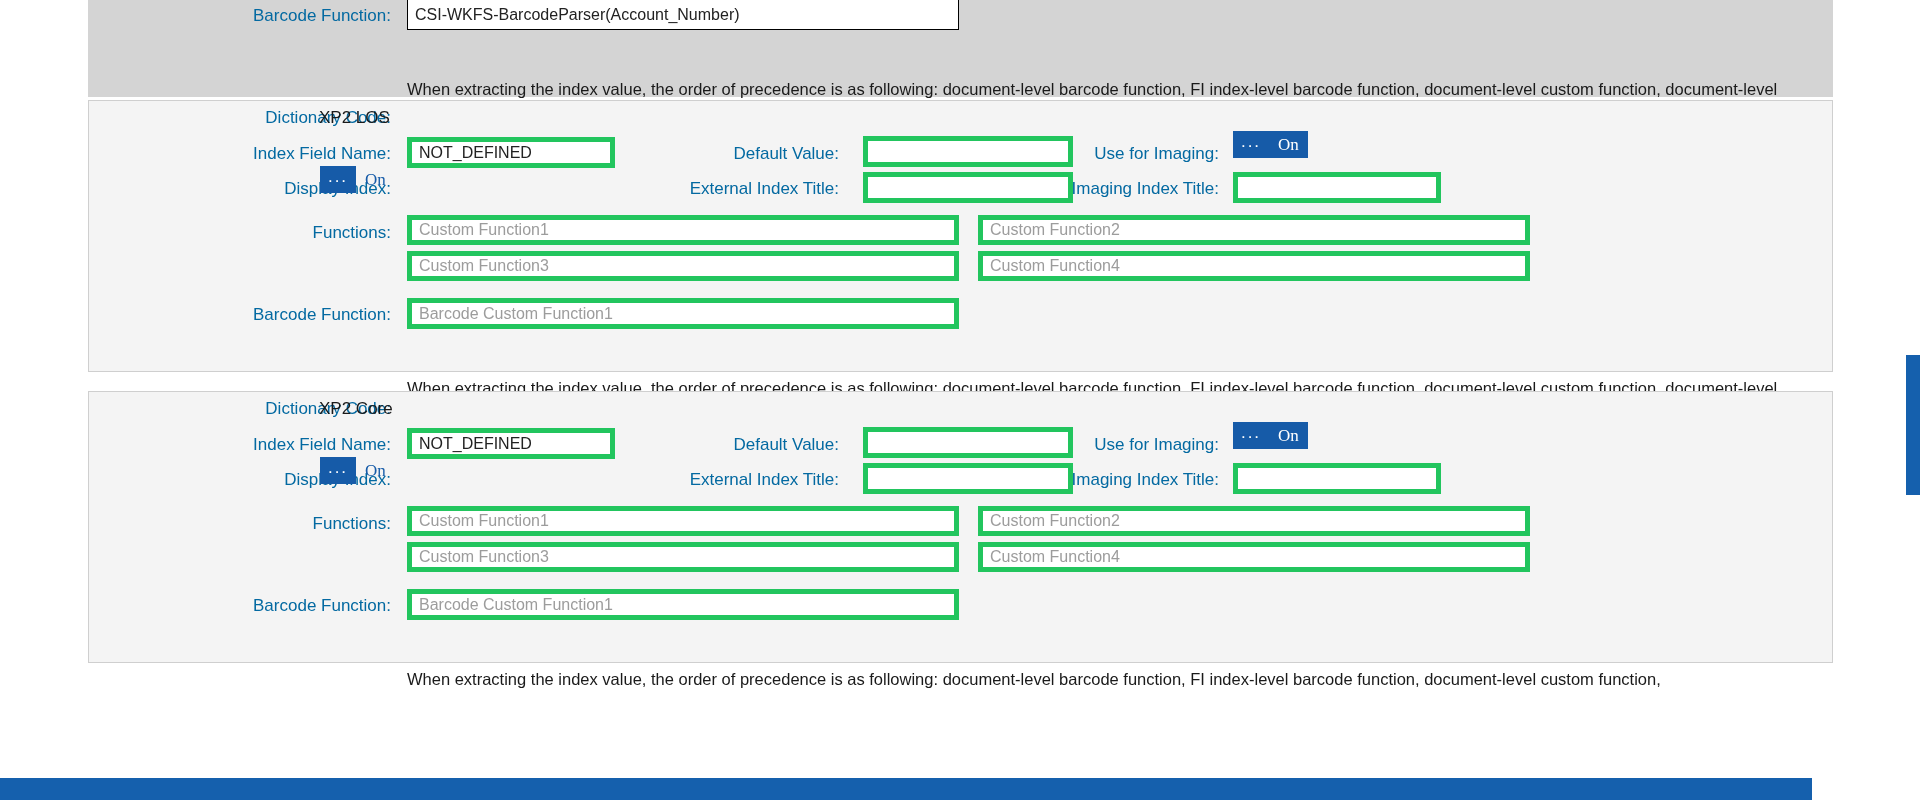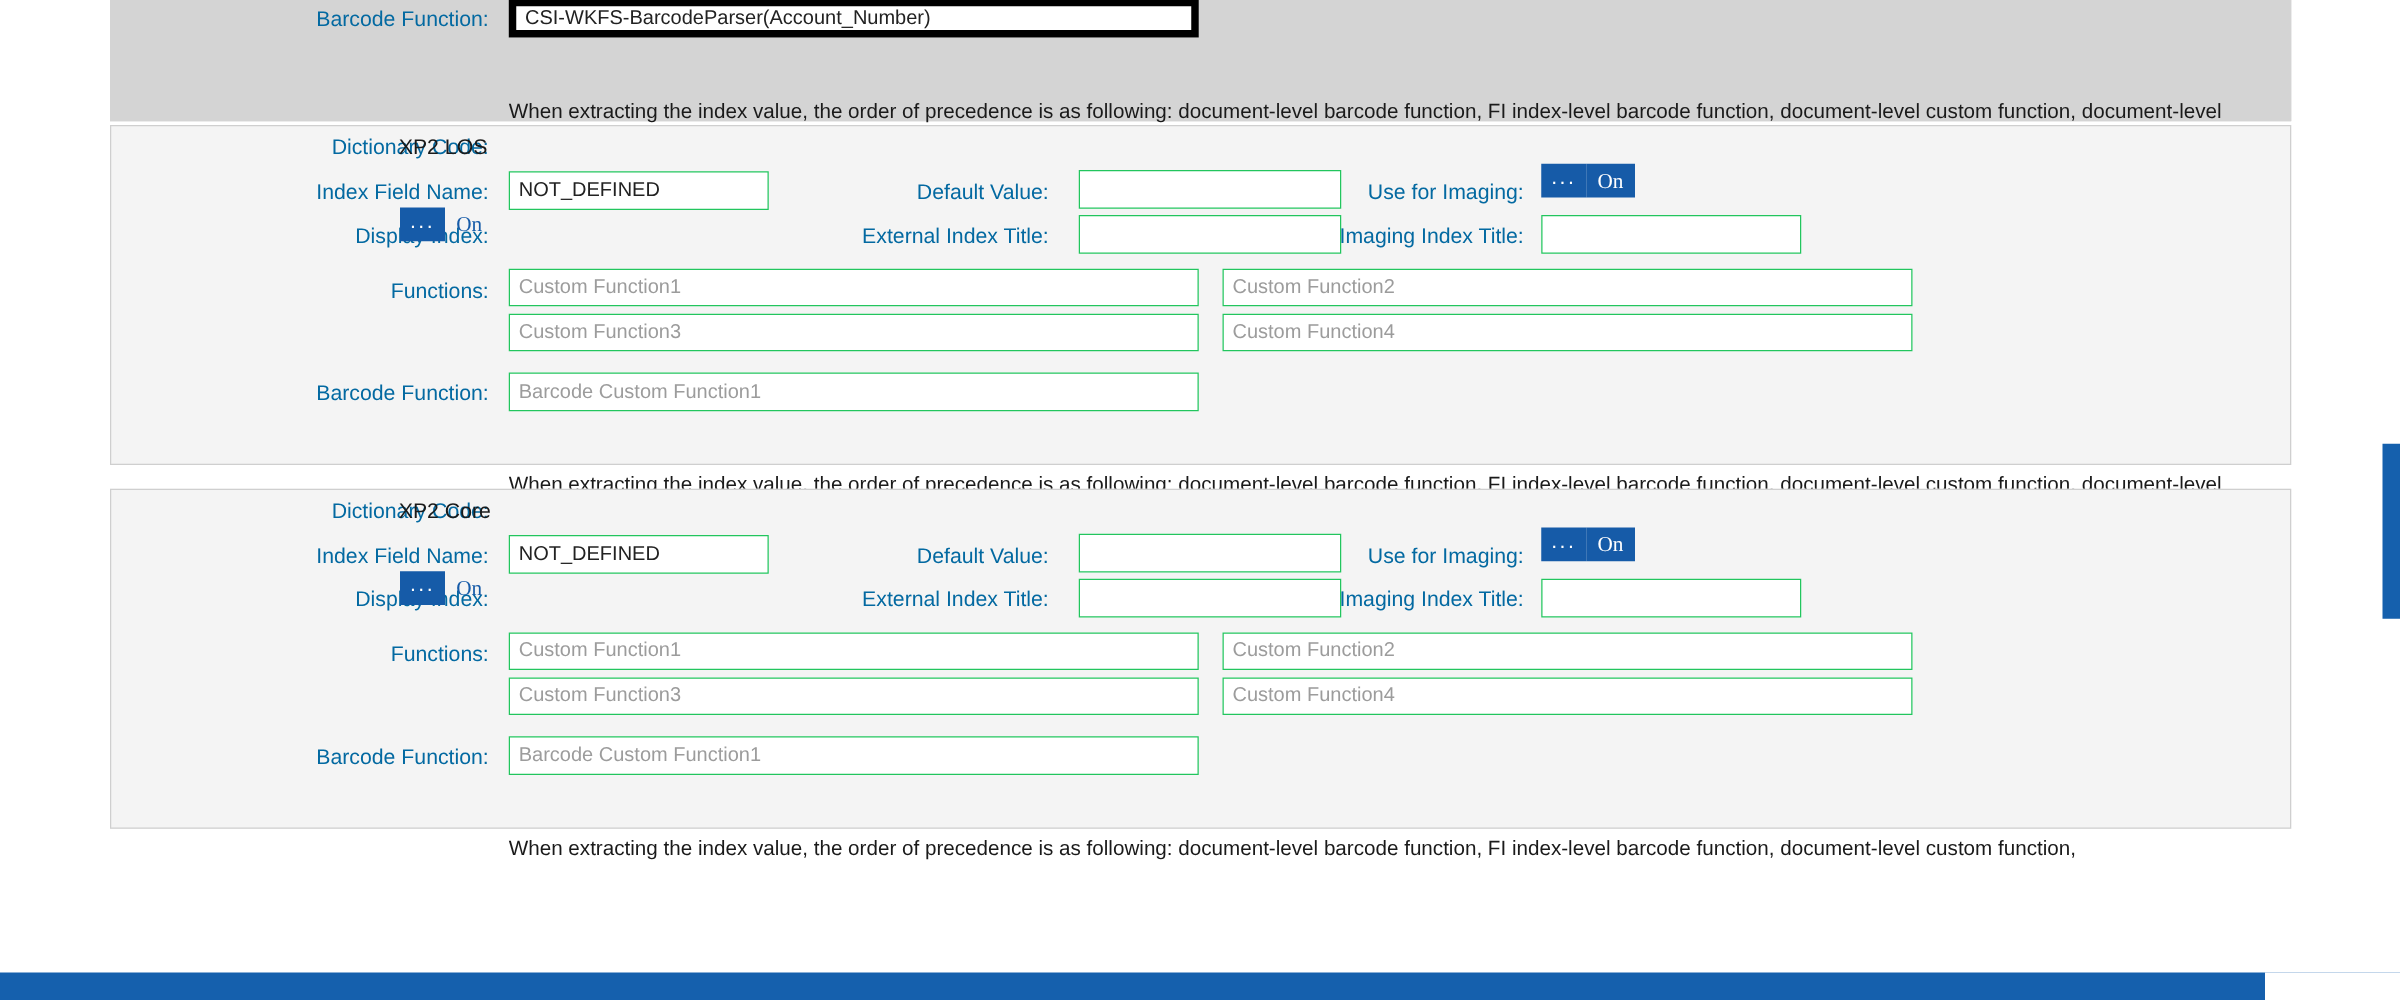--- a/index.html
+++ b/index.html
@@ -45,33 +45,33 @@
     position: absolute;
     font-size: 17px;
     color: #1a1a1a;
     white-space: nowrap;
   }
 
   input.tb {
     position: absolute;
     box-sizing: border-box;
     height: 31px;
-    border: 1px solid #22c55e;
+    border: 5px solid #22c55e;
     background: #ffffff;
     font-size: 16px;
     font-family: "Liberation Sans", sans-serif;
     color: #222;
     padding: 2px 7px;
     outline: none;
   }
   input.tb::placeholder {
     color: #9c9c9c;
   }
   input.tb.focused {
-    border: 6px solid #000000;
+    border: 1px solid #000000;
   }
 
   
   .toggle {
     position: absolute;
     display: flex;
     align-items: stretch;
     height: 27px;
   }
   .toggle .dots {

